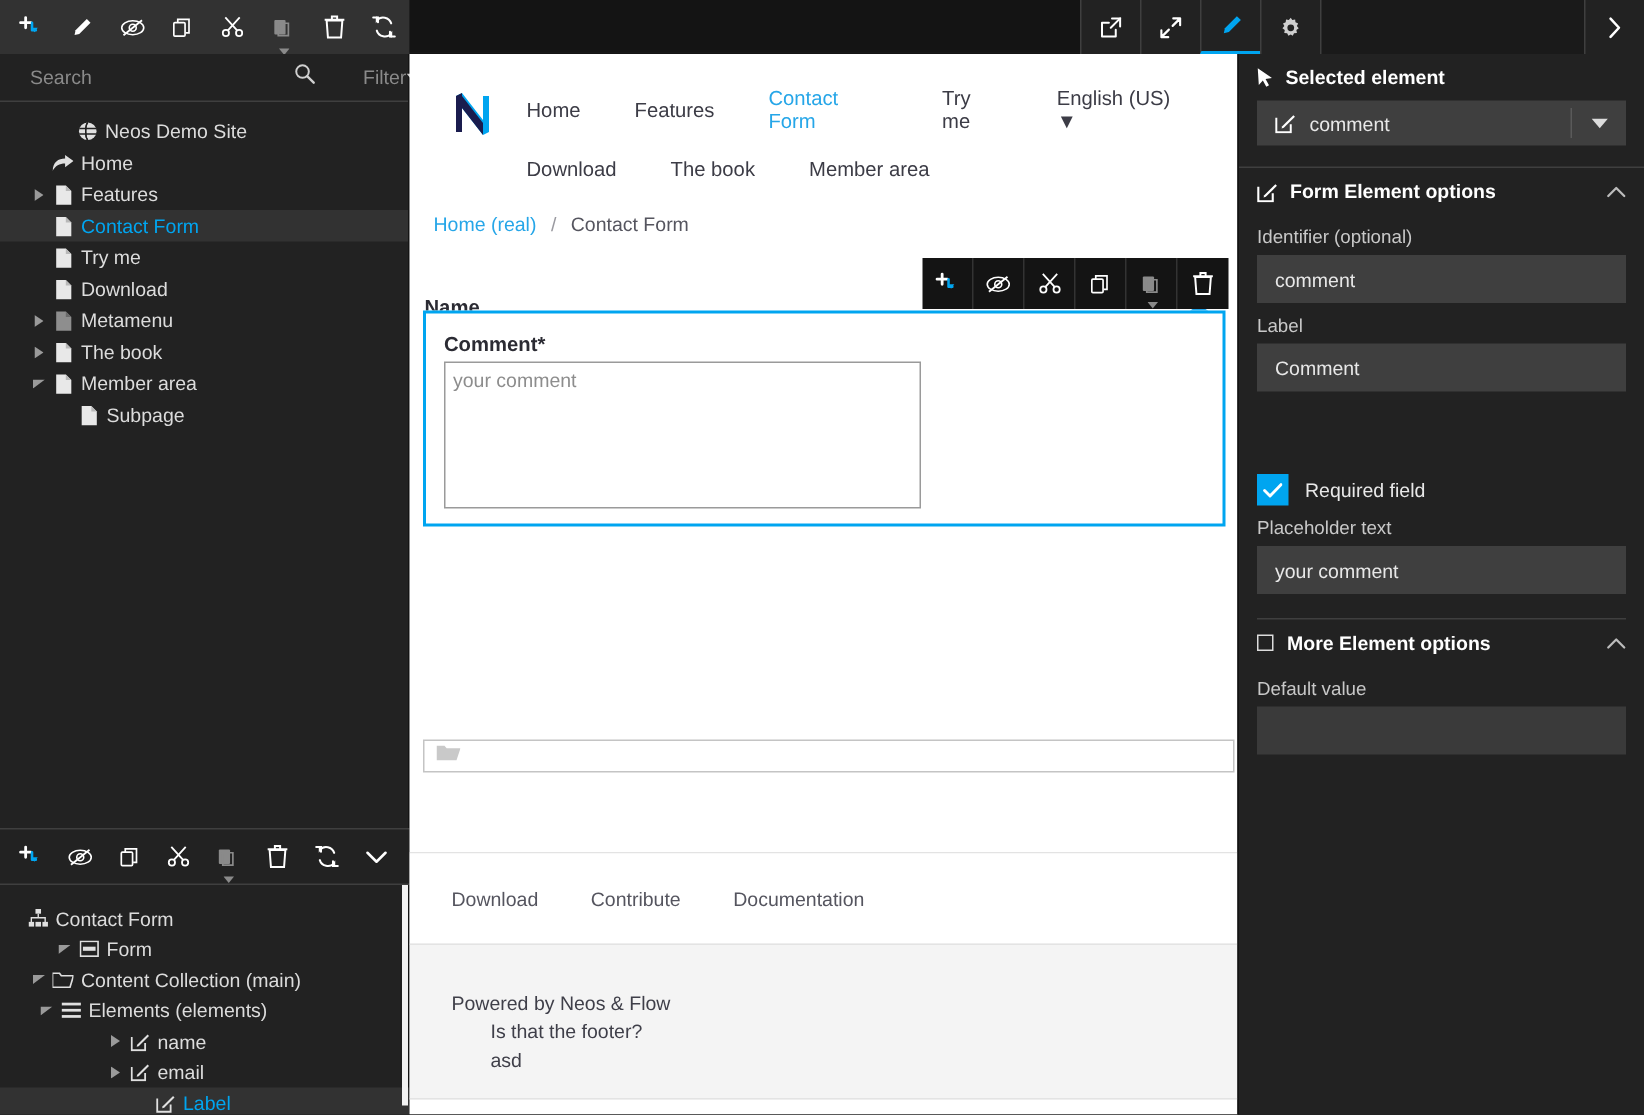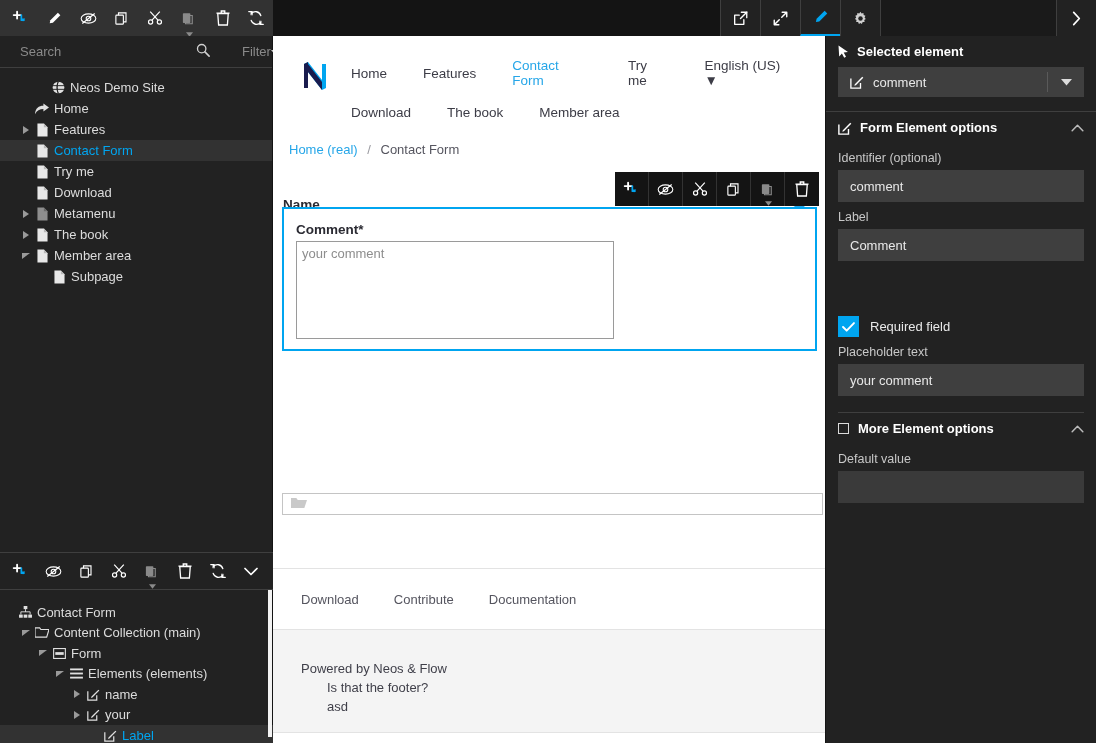--- a/index.html
+++ b/index.html
@@ -494,48 +494,48 @@
             <svg xmlns="http://www.w3.org/2000/svg" width="13" height="12" viewBox="0 0 14 13">
               <rect x="5" y="0" width="4" height="3.4" fill="#e0e0e0"></rect>
               <rect x="0" y="9.3" width="4" height="3.4" fill="#e0e0e0"></rect>
               <rect x="5" y="9.3" width="4" height="3.4" fill="#e0e0e0"></rect>
               <rect x="10" y="9.3" width="4" height="3.4" fill="#e0e0e0"></rect>
               <path d="M7 3.4v3M2 9.3v-3h10v3" fill="none" stroke="#e0e0e0" stroke-width="1"></path>
             </svg>
           </span>
           <span class="tlabel">Contact Form</span>
         </div>
+        <div class="tnode" style="padding-left: 36px;">
+          <span class="tarrow">
+            <svg xmlns="http://www.w3.org/2000/svg" width="8" height="6" viewBox="0 0 8 6">
+              <path d="M0 0h8L0 6z" fill="#9a9a9a"></path>
+            </svg>
+          </span>
+          <span class="ticon">
+            <svg xmlns="http://www.w3.org/2000/svg" width="13" height="11" viewBox="0 0 14 12">
+              <rect x="0.6" y="0.6" width="12.8" height="10.8" fill="none" stroke="#e0e0e0" stroke-width="1.2"></rect>
+              <rect x="2.4" y="4.5" width="9.2" height="3" fill="#e0e0e0"></rect>
+            </svg>
+          </span>
+          <span class="tlabel">Form</span>
+        </div>
         <div class="tnode" style="padding-left: 19px;">
           <span class="tarrow">
             <svg xmlns="http://www.w3.org/2000/svg" width="8" height="6" viewBox="0 0 8 6">
               <path d="M0 0h8L0 6z" fill="#9a9a9a"></path>
             </svg>
           </span>
           <span class="ticon">
             <svg xmlns="http://www.w3.org/2000/svg" width="14" height="11" viewBox="0 0 15 11">
               <path d="M0 10.5V0.5h5l1.3 1.8H15l-2.5 8.2z" fill="none" stroke="#e0e0e0" stroke-width="1.2"></path>
             </svg>
           </span>
           <span class="tlabel">Content Collection (main)</span>
         </div>
-        <div class="tnode" style="padding-left: 36px;">
-          <span class="tarrow">
-            <svg xmlns="http://www.w3.org/2000/svg" width="8" height="6" viewBox="0 0 8 6">
-              <path d="M0 0h8L0 6z" fill="#9a9a9a"></path>
-            </svg>
-          </span>
-          <span class="ticon">
-            <svg xmlns="http://www.w3.org/2000/svg" width="13" height="11" viewBox="0 0 14 12">
-              <rect x="0.6" y="0.6" width="12.8" height="10.8" fill="none" stroke="#e0e0e0" stroke-width="1.2"></rect>
-              <rect x="2.4" y="4.5" width="9.2" height="3" fill="#e0e0e0"></rect>
-            </svg>
-          </span>
-          <span class="tlabel">Form</span>
-        </div>
-        <div class="tnode" style="padding-left: 53px;">
+        <div class="tnode" style="padding-left: 24px;">
           <span class="tarrow">
             <svg xmlns="http://www.w3.org/2000/svg" width="8" height="6" viewBox="0 0 8 6">
               <path d="M0 0h8L0 6z" fill="#9a9a9a"></path>
             </svg>
           </span>
           <span class="ticon">
             <svg xmlns="http://www.w3.org/2000/svg" width="13" height="11" viewBox="0 0 14 12">
               <rect x="0" y="0.5" width="14" height="2" fill="#e0e0e0"></rect>
               <rect x="0" y="5" width="14" height="2" fill="#e0e0e0"></rect>
               <rect x="0" y="9.5" width="14" height="2" fill="#e0e0e0"></rect>
@@ -562,21 +562,21 @@
             <svg xmlns="http://www.w3.org/2000/svg" width="6" height="8" viewBox="0 0 6 8">
               <path d="M0 0l6 4-6 4z" fill="#9a9a9a"></path>
             </svg>
           </span>
           <span class="ticon">
             <svg xmlns="http://www.w3.org/2000/svg" width="13" height="13" viewBox="0 0 16 16">
               <path d="M1 4v11h11V9" fill="none" stroke="#e0e0e0" stroke-width="1.5"></path>
               <path d="M5.5 10.5L14 2l1.2 1.2-8.5 8.5-1.7.5z" fill="#e0e0e0"></path>
             </svg>
           </span>
-          <span class="tlabel">your</span>
+          <span class="tlabel">email</span>
         </div>
         <div class="tnode sel" style="padding-left: 87px;">
           <span class="tarrow"></span>
           <span class="ticon">
             <svg xmlns="http://www.w3.org/2000/svg" width="13" height="13" viewBox="0 0 16 16">
               <path d="M1 4v11h11V9" fill="none" stroke="#e0e0e0" stroke-width="1.5"></path>
               <path d="M5.5 10.5L14 2l1.2 1.2-8.5 8.5-1.7.5z" fill="#e0e0e0"></path>
             </svg>
           </span>
           <span class="tlabel">Label</span>

